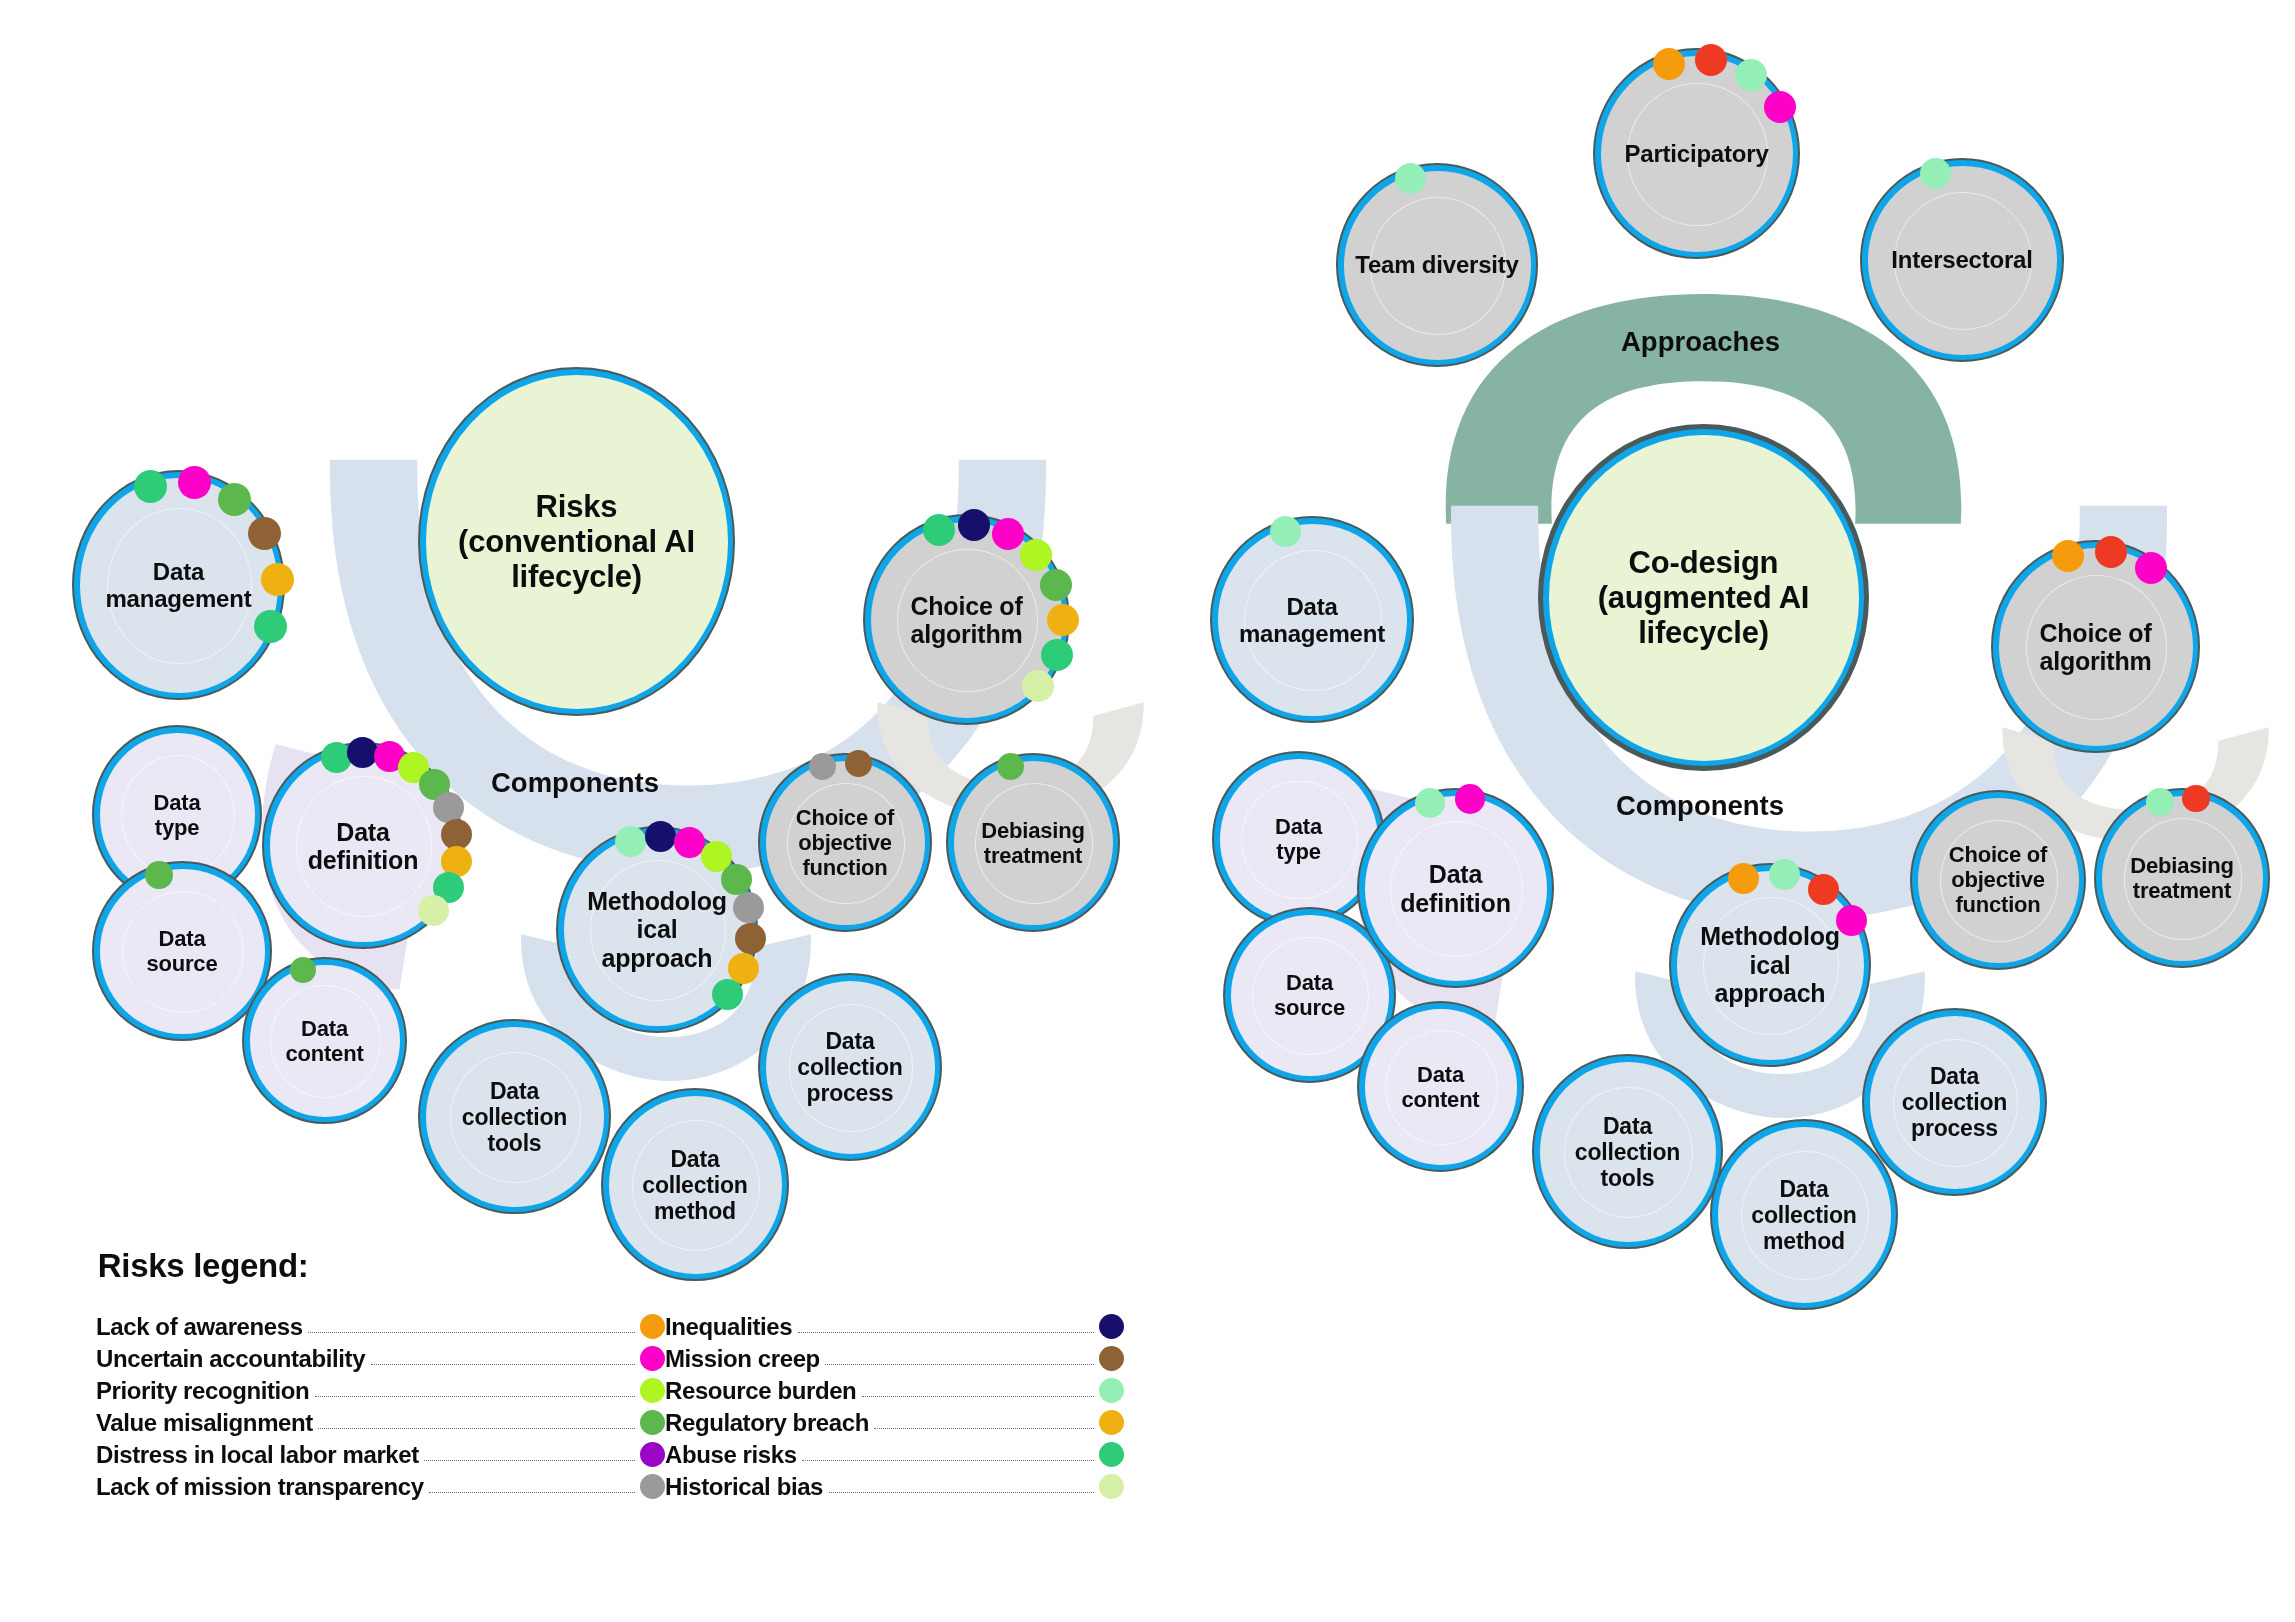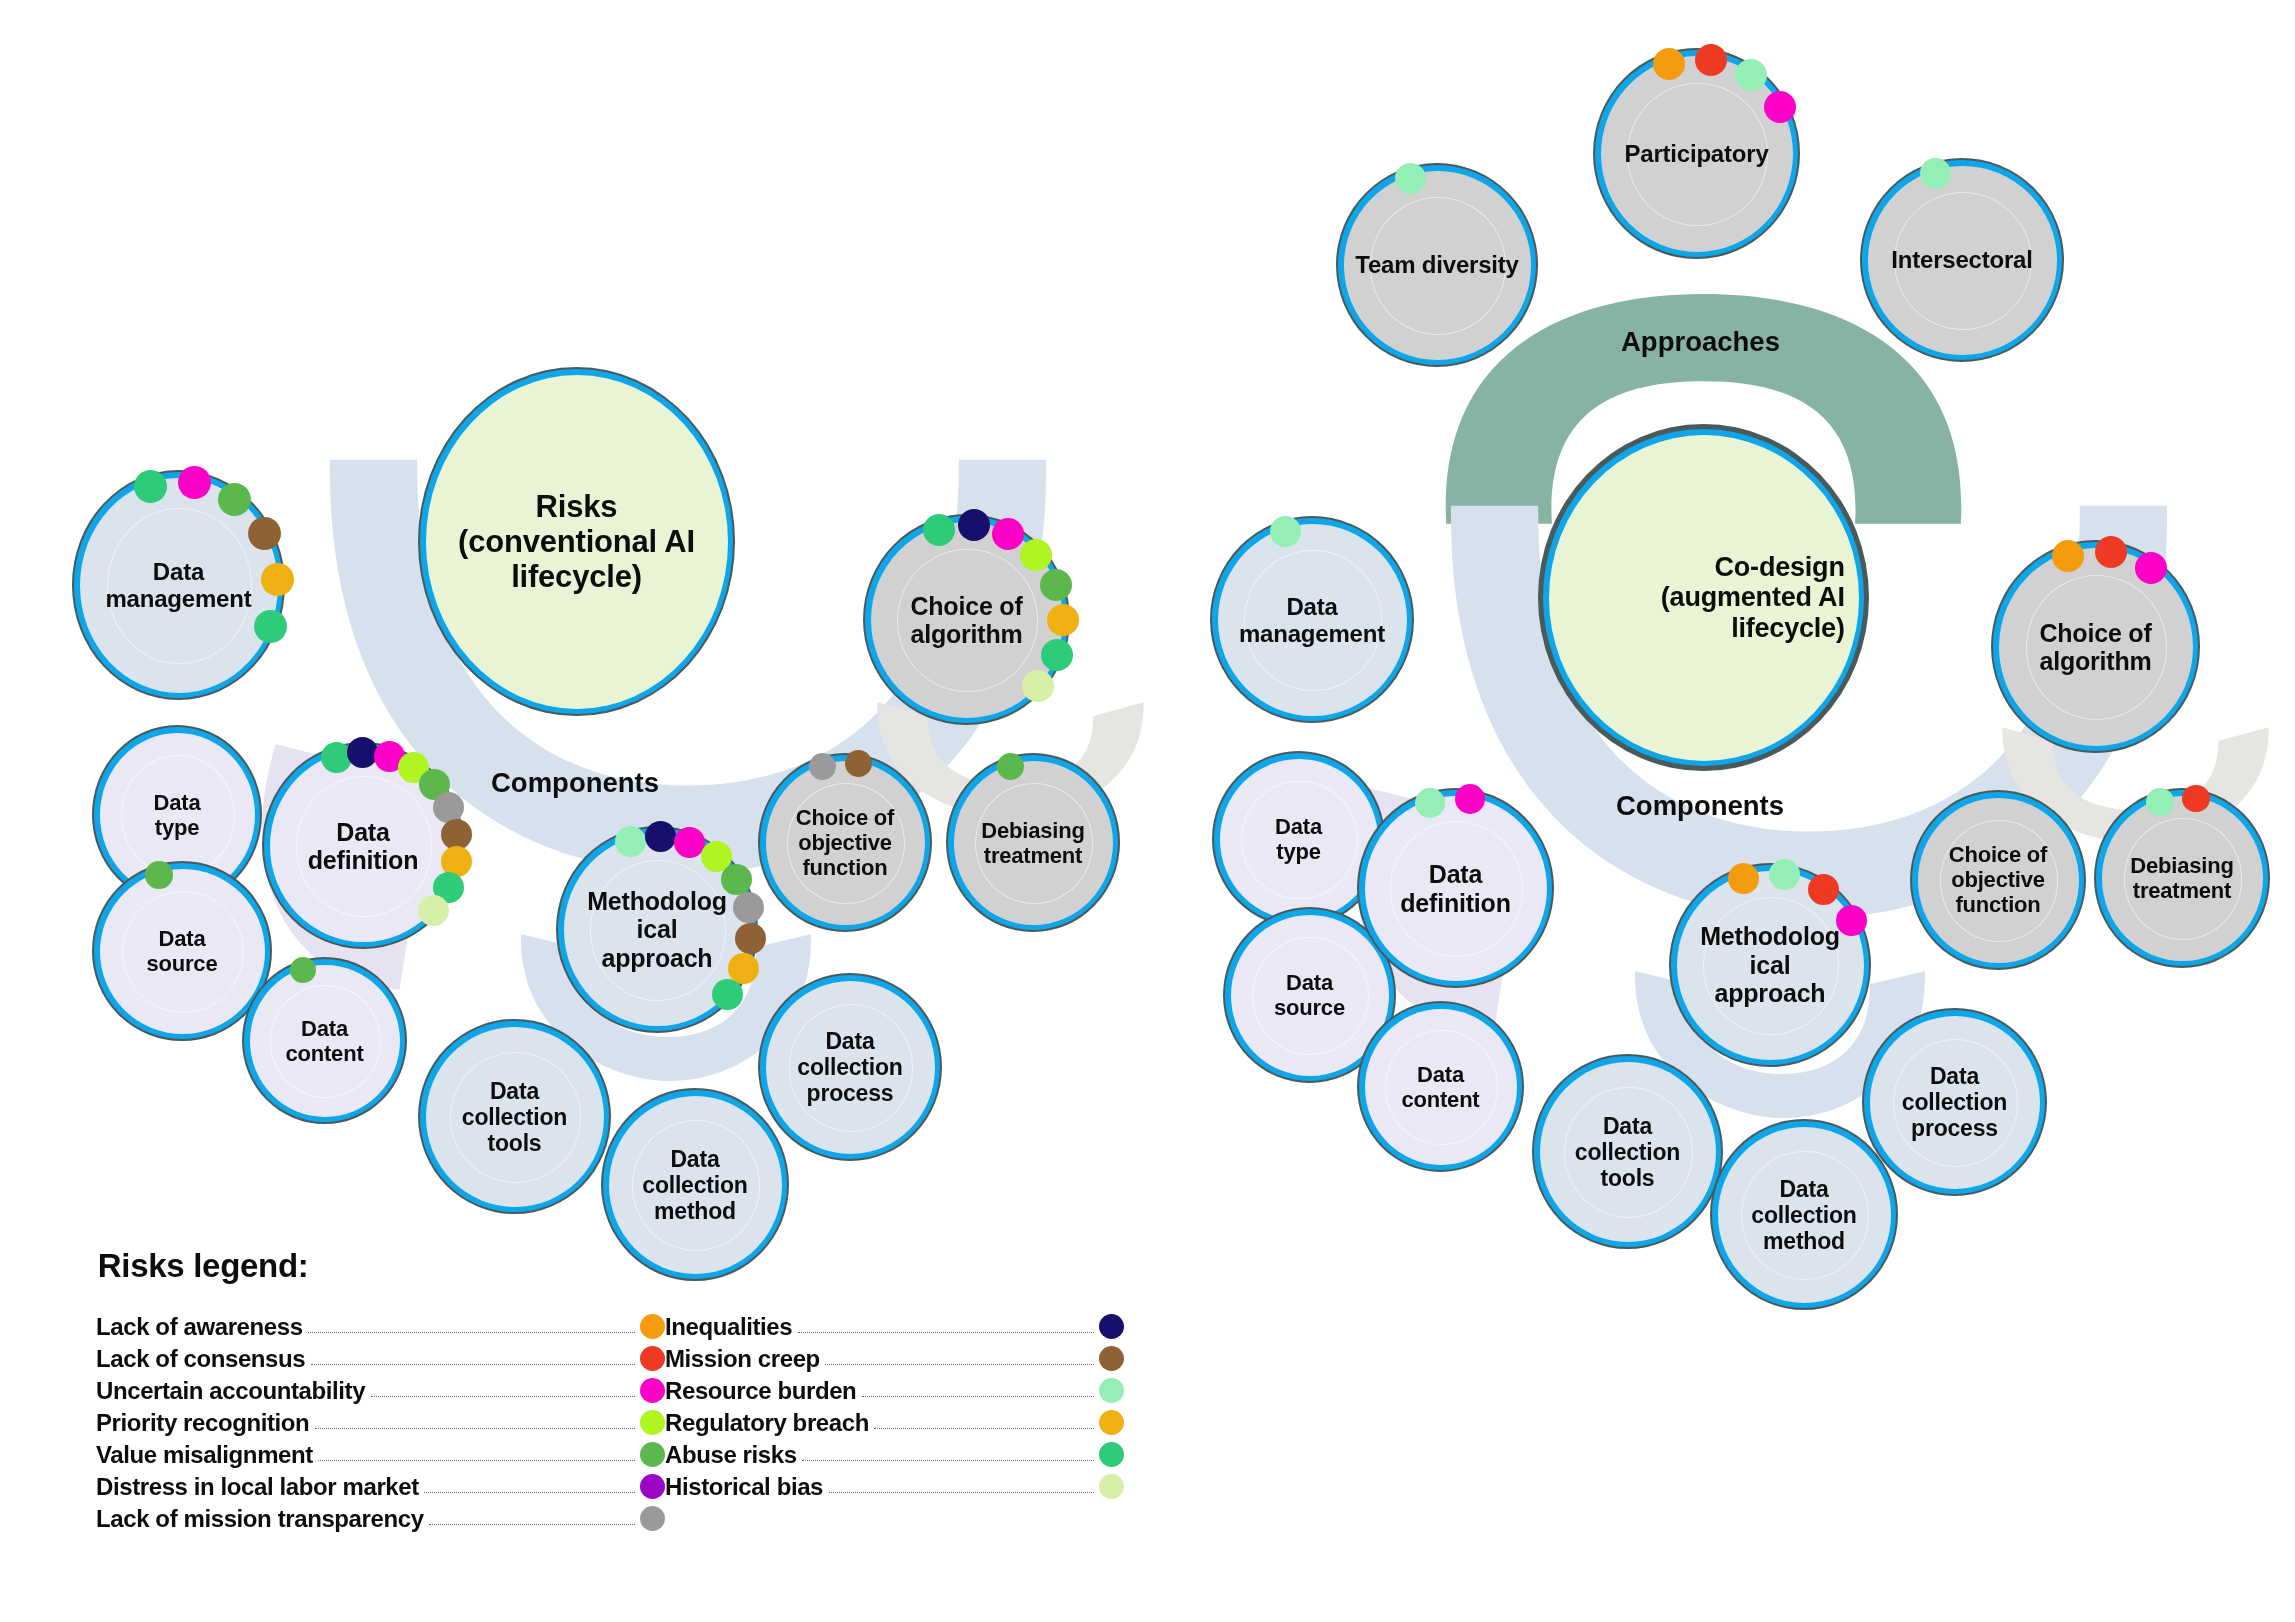--- a/index.html
+++ b/index.html
@@ -116,21 +116,21 @@
       <div class="node" style="left: 418px; top: 367px; width: 317px; height: 349px; z-index: 5;">
         <div class="fill fill-green"></div>
         <div class="lbl" style="font-size: 31px;">
           <div>Risks</div>
           <div>(conventional AI</div>
           <div>lifecycle)</div>
         </div>
       </div>
       <div class="node thick" style="left: 1538px; top: 424px; width: 331px; height: 347px; z-index: 5;">
         <div class="fill fill-green"></div>
-        <div class="lbl" style="font-size: 27px; text-align: right;">
+        <div class="lbl" style="font-size: 31px;">
           <div>Co-design</div>
           <div>(augmented AI</div>
           <div>lifecycle)</div>
         </div>
       </div>
       <div class="node fill-wrap" style="left: 72px; top: 470px; width: 213px; height: 230px;">
         <div class="fill fill-blue"></div>
         <div class="innerring"></div>
         <div class="lbl" style="font-size: 24px;">
           <div>Data</div>
@@ -413,25 +413,20 @@
   <div id="legend">
     <div class="title">Risks legend:</div>
     <div class="legcols">
       <div class="legcol c1">
           <div class="legrow">
             <span class="name">Lack of awareness</span>
             <span class="lead"></span>
             <span class="swatch" style="background: rgb(245, 155, 14);"></span>
           </div>
           <div class="legrow">
-            <span class="name">Lack of consensus</span>
-            <span class="lead"></span>
-            <span class="swatch" style="background: rgb(238, 58, 35);"></span>
-          </div>
-          <div class="legrow">
             <span class="name">Uncertain accountability</span>
             <span class="lead"></span>
             <span class="swatch" style="background: rgb(255, 0, 200);"></span>
           </div>
           <div class="legrow">
             <span class="name">Priority recognition</span>
             <span class="lead"></span>
             <span class="swatch" style="background: rgb(174, 245, 34);"></span>
           </div>
           <div class="legrow">

